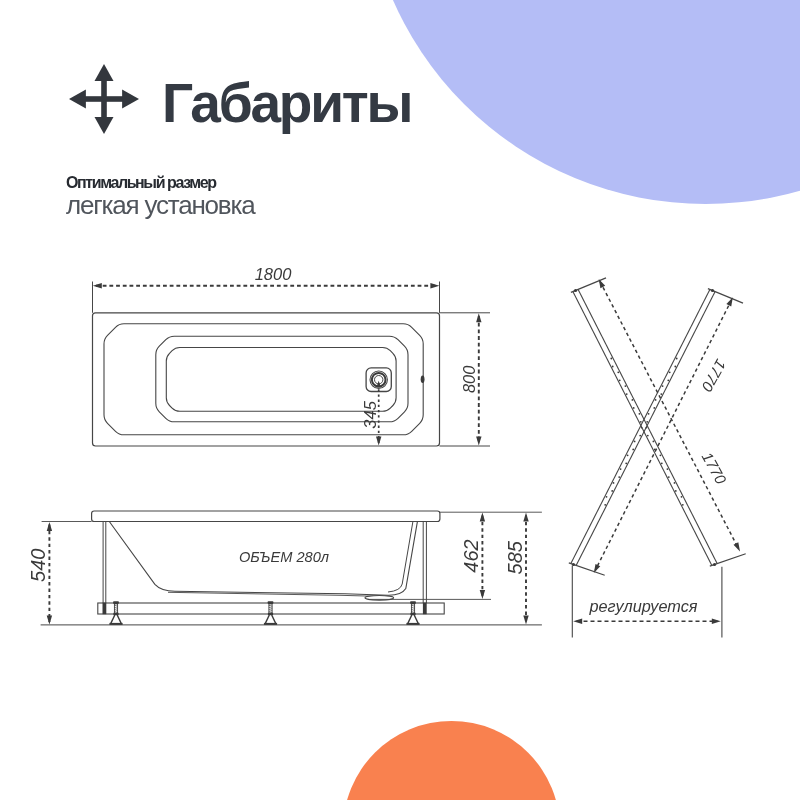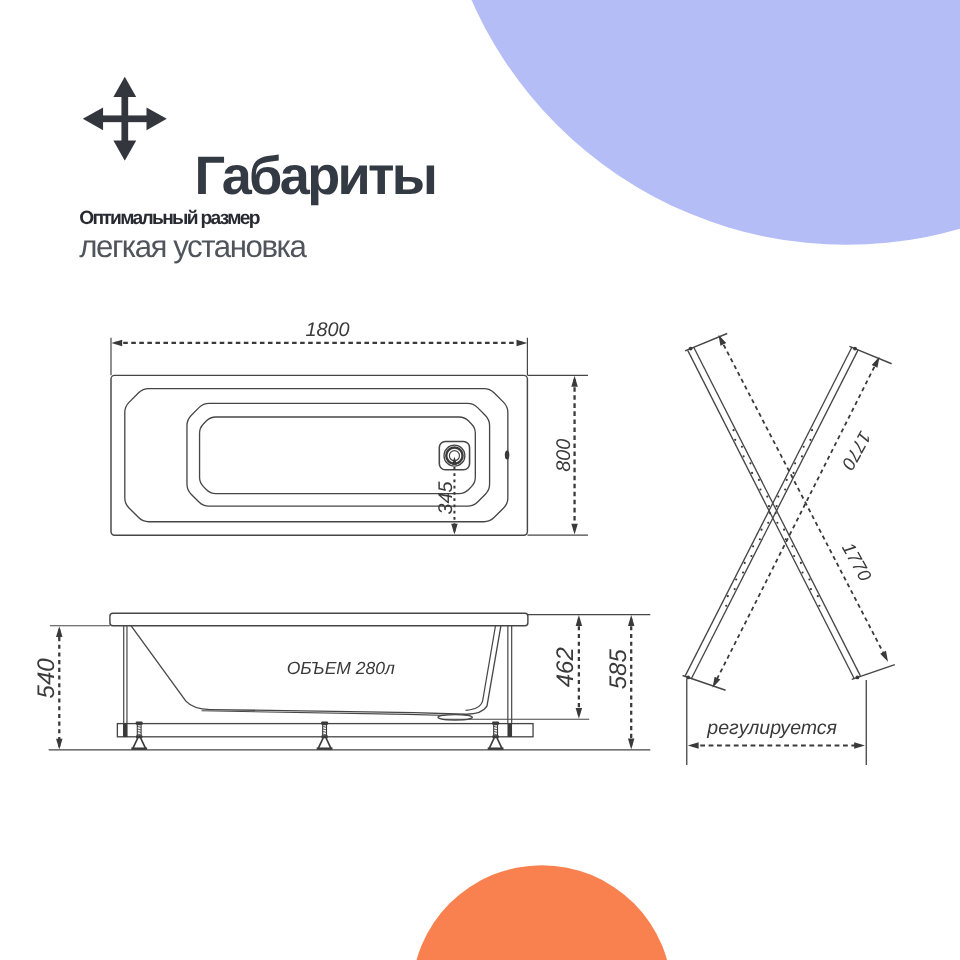--- a/index.html
+++ b/index.html
@@ -1,21 +1,21 @@
 <!DOCTYPE html>
 <html><head><meta charset="utf-8">
 <style>
   html,body{margin:0;padding:0;width:800px;height:800px;background:#fff;overflow:hidden;
     font-family:"Liberation Sans",sans-serif;position:relative;}
   .c1{position:absolute;border-radius:50%;background:#b4bdf6;
      left:363.6px;top:-479.4px;width:683.7px;height:683.7px;}
   .c2{position:absolute;border-radius:50%;background:#f9814f;
      left:342.9px;top:721px;width:217.2px;height:217.2px;}
-  .title{position:absolute;left:162px;top:76px;font-size:45px;font-weight:bold;
-     color:#343a43;letter-spacing:-2.2px;line-height:1;white-space:nowrap;margin-top:48px;}
+  .title{position:absolute;left:162px;top:76px;font-size:55px;font-weight:bold;
+     color:#343a43;letter-spacing:-2.2px;line-height:1;white-space:nowrap;}
   .sub1{position:absolute;left:66px;top:175px;font-size:16px;font-weight:bold;letter-spacing:-1.4px;
      color:#272b31;line-height:1;white-space:nowrap;}
   .sub2{position:absolute;left:66px;top:192px;font-size:26px;font-weight:normal;letter-spacing:-1.2px;
      color:#50555c;line-height:1;white-space:nowrap;}
 </style></head>
 <body>
 <div class="c1"></div>
 <div class="c2"></div>
 <svg width="70" height="70" viewBox="0 0 70 70" style="position:absolute;left:69px;top:64px">
   <g fill="#33373d">

